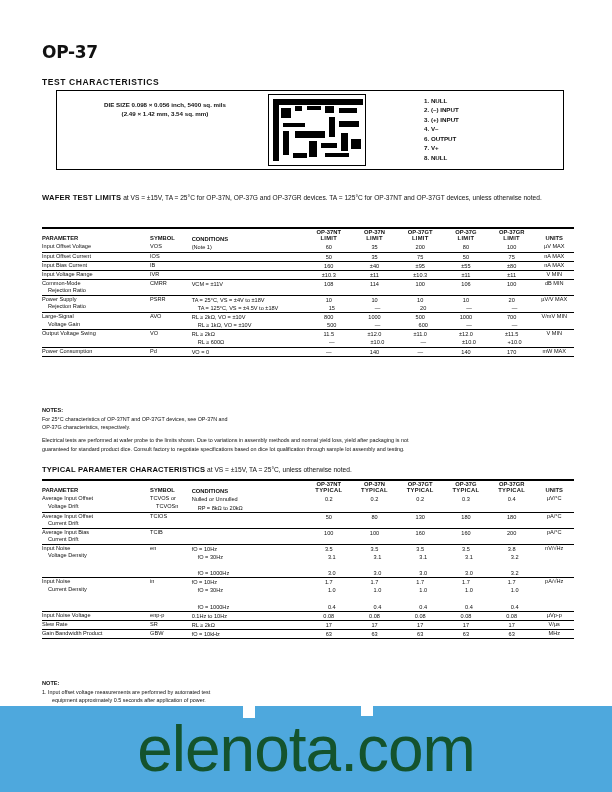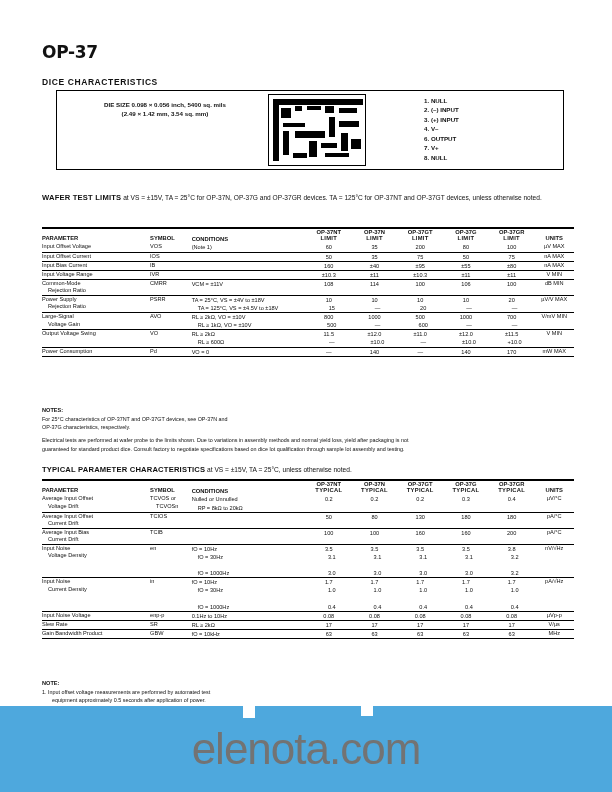--- a/index.html
+++ b/index.html
@@ -79,31 +79,31 @@
 
   
   .wm-band {
     position:absolute; left:0; top:706px; width:612px; height:86px;
     background:#4ea8dd;
   }
   .wm-text {
     position:absolute; left:0; top:706px; width:612px; height:86px;
     display:flex; align-items:center; justify-content:center;
     font-family:"Liberation Sans", sans-serif;
-    font-size:44px; color:#737373; letter-spacing:-1px;
+    font-size:64px; color:#14532d; letter-spacing:-1px;
   }
   .wm-tick { position:absolute; background:#ffffff; }
 </style>
 </head>
 <body>
 
 <div class="page">
 
   <div class="part-number">OP-37</div>
-  <div class="section-title">DICE CHARACTERISTICS</div>
+  <div class="section-title">TEST CHARACTERISTICS</div>
 
   <div class="dice-box"></div>
   <div class="die-size">
     <div>DIE SIZE 0.098 × 0.056 inch, 5400 sq. mils</div>
     <div>(2.49 × 1.42 mm, 3.54 sq. mm)</div>
   </div>
   <div class="die-photo">
     <div class="chip" style="left:4px;top:4px;width:90px;height:6px;"></div>
     <div class="chip" style="left:4px;top:4px;width:6px;height:62px;"></div>
     <div class="chip" style="left:12px;top:13px;width:10px;height:10px;"></div>

